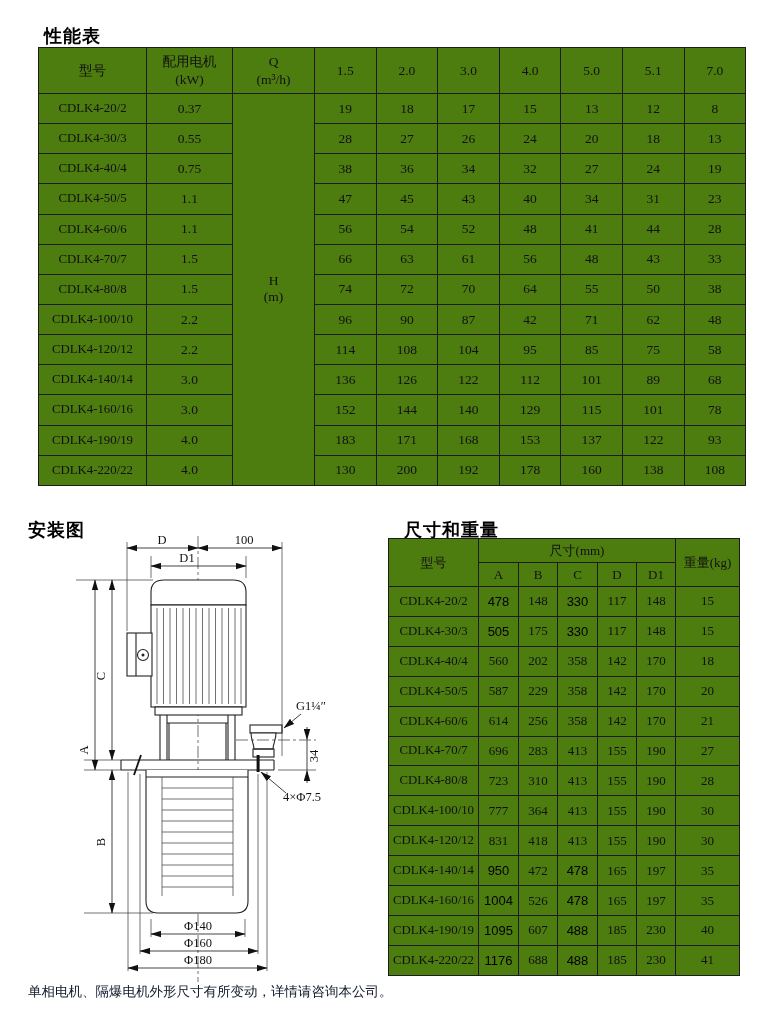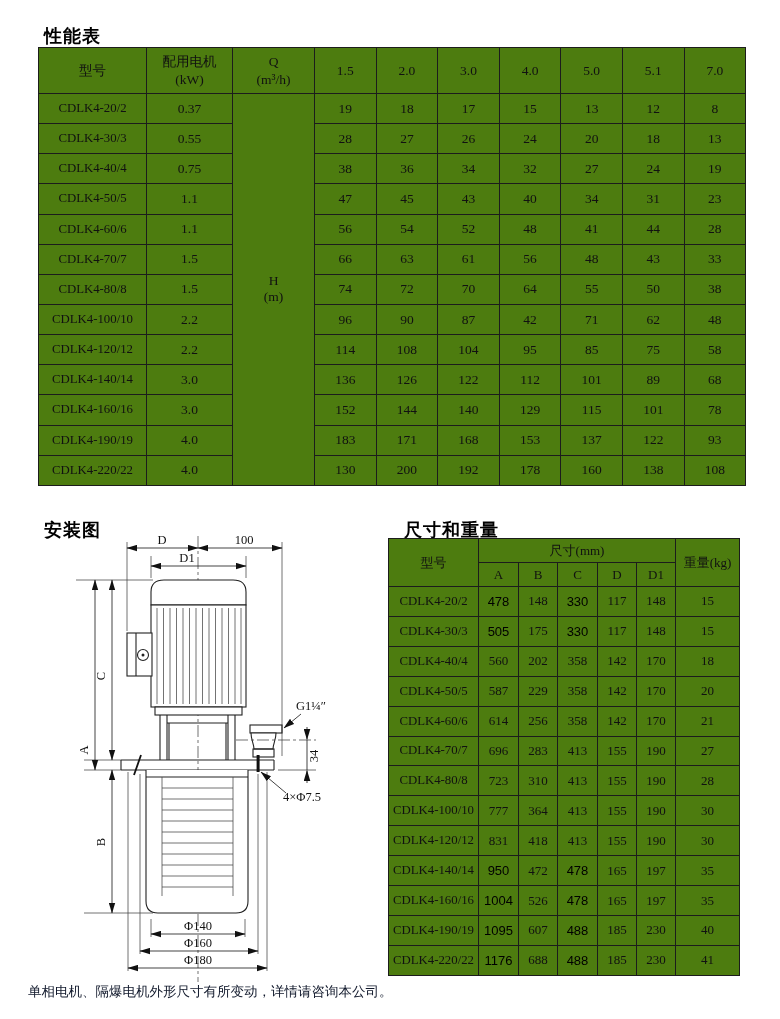--- a/index.html
+++ b/index.html
@@ -1,21 +1,21 @@
 <!DOCTYPE html>
 <html><head>
 <meta charset="utf-8">
 <style>
   html,body{margin:0;padding:0;background:#fff;}
   body{width:780px;height:1019px;position:relative;overflow:hidden;
        font-family:"Liberation Serif","DejaVu Serif",serif;color:#111;}
   .title{position:absolute;margin:16px;font-size:18px;font-weight:bold;color:#000;
          font-family:"DejaVu Sans","Liberation Sans",sans-serif;letter-spacing:1px;}
   .t-perf{left:28px;top:8px;}
-  .t-install{left:28px;top:502px;}
+  .t-install{left:12px;top:502px;}
   .t-dims{left:388px;top:502px;}
   table{border-collapse:collapse;position:absolute;table-layout:fixed;background:#4d7c0f;}
   th,td{border:1px solid #1c1c1c;text-align:center;vertical-align:middle;
         padding:0;font-weight:normal;overflow:hidden;white-space:nowrap;}
   .perf{left:38px;top:47px;width:707px;}
   .perf th,.perf td{font-size:13.5px;}
   .perf thead tr{height:46px;}
   .perf tbody tr{height:30.15px;}
   .perf .model,.dims .model{font-size:12.8px;}
   .hcell div{line-height:1.25;}

